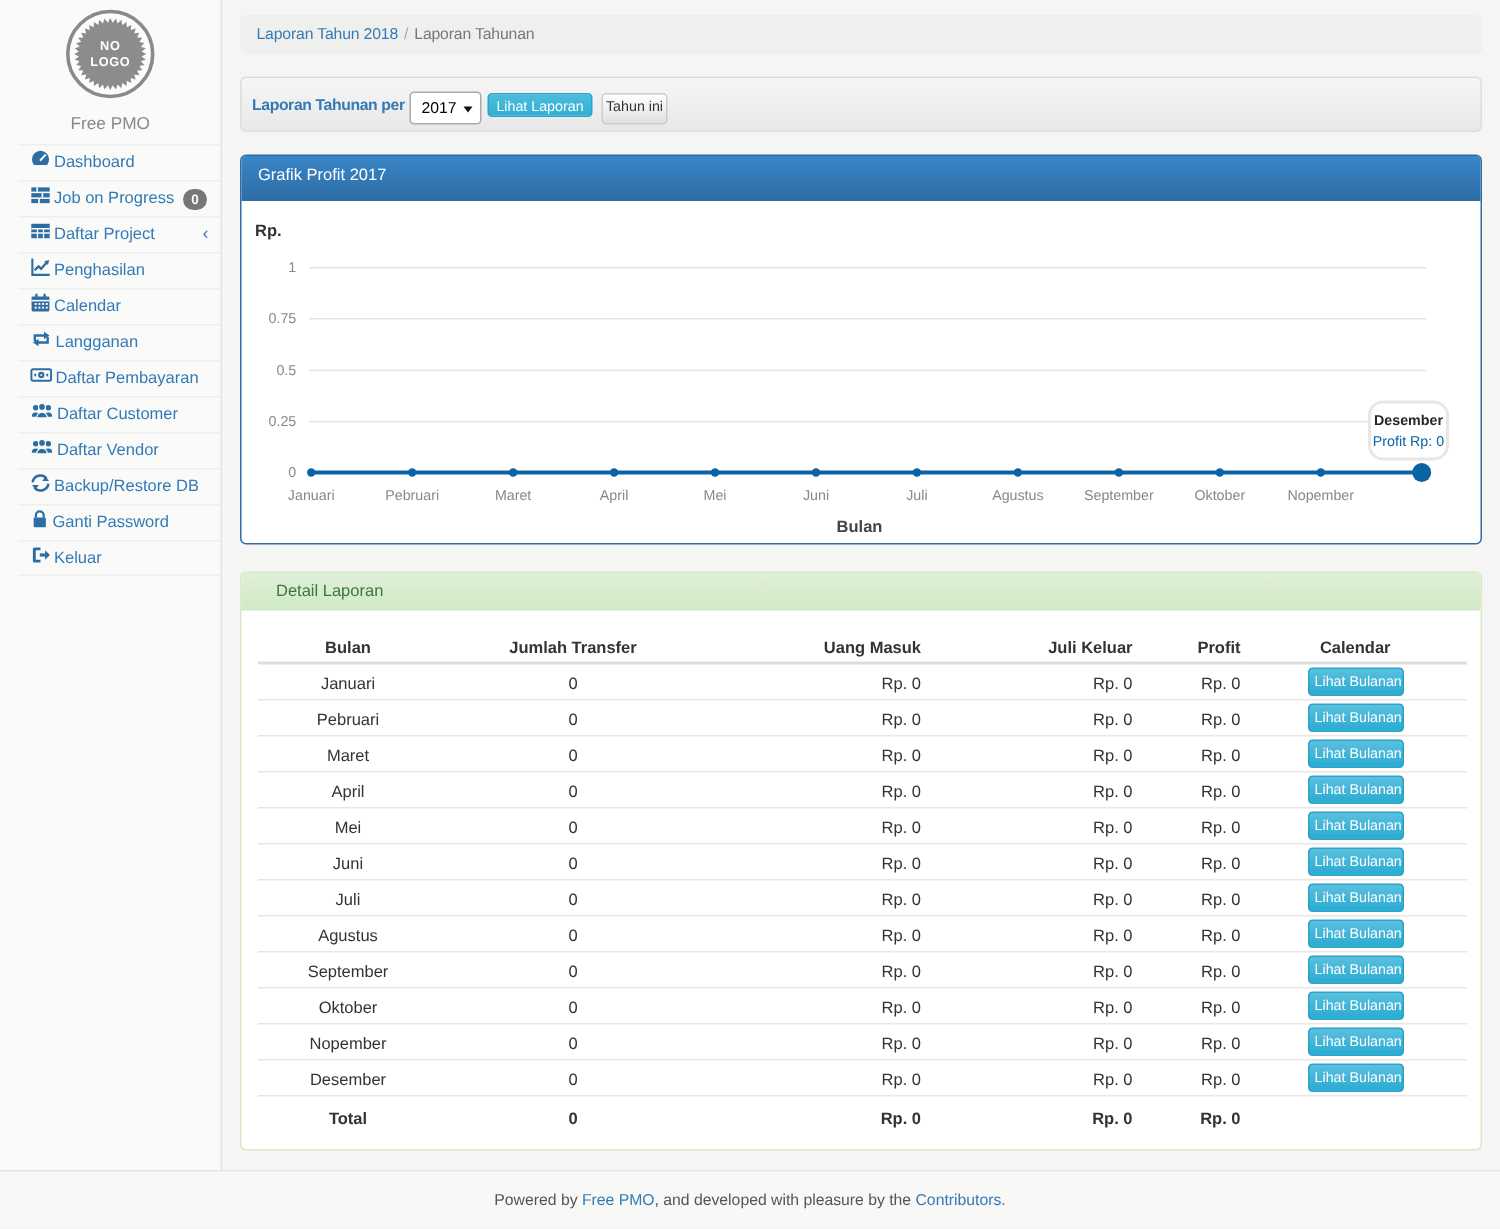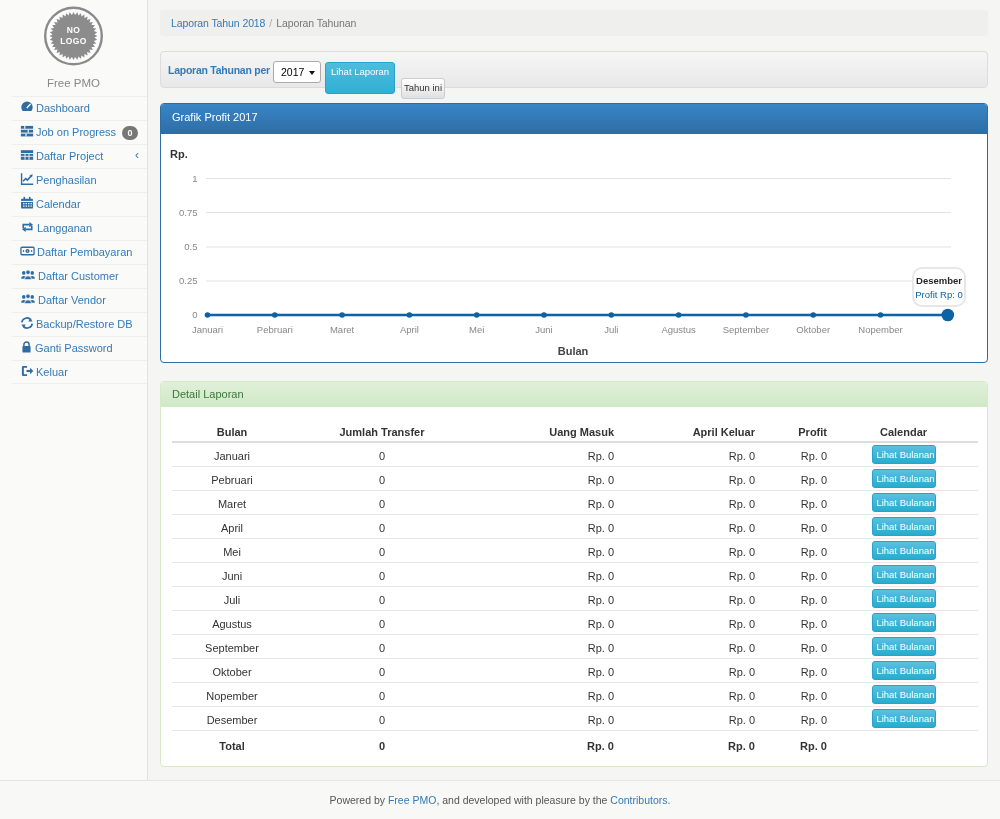--- a/index.html
+++ b/index.html
@@ -22,34 +22,34 @@
 
 
 #content { position:absolute; left:148px; top:0; width:852px; height:780px; }
 #crumb { position:absolute; left:12px; top:10px; width:828px; height:26px; background:#efefed; border-radius:4px; line-height:26px; padding-left:11px; color:#777; font-size:10.5px; letter-spacing:-0.1px; }
 #crumb .sep { color:#aaa; padding:0 4px; }
 #toolbar { position:absolute; left:12px; top:51px; width:828px; height:37px; background:linear-gradient(#f6f6f6,#e8e8e8); border:1px solid #dcdcdc; border-radius:4px; }
 #toolbar .lbl { position:absolute; left:7px; top:0; line-height:36px; color:#337ab7; font-weight:bold; font-size:10.5px; letter-spacing:-0.25px; }
 .sel { position:absolute; left:112px; top:9px; width:48px; height:22px; font-size:10.5px; border:1px solid #ababab; border-radius:3px; background:#fff; color:#000; line-height:20px; padding-left:7px; }
 .sel:after { content:""; position:absolute; right:5.5px; top:8.5px; border-left:3px solid transparent; border-right:3px solid transparent; border-top:4px solid #111; }
 .btn { display:inline-block; text-align:center; border-radius:3px; font-family:"Liberation Sans", sans-serif; }
-#btn-lihat { position:absolute; left:164px; top:10px; width:70px; height:32px; background:linear-gradient(#4fbcdc,#2fb0d5); border:1px solid #28a4c9; color:#fff; font-size:9.5px; line-height:18px; }
-#btn-tahun { position:absolute; left:240px; top:26px; width:44px; white-space:nowrap; height:21px; background:linear-gradient(#fff,#e0e0e0); border:1px solid #ccc; color:#333; font-size:9.5px; line-height:18px; }
+#btn-lihat { position:absolute; left:164px; top:10px; width:70px; height:16px; background:linear-gradient(#4fbcdc,#2fb0d5); border:1px solid #28a4c9; color:#fff; font-size:9.5px; line-height:18px; }
+#btn-tahun { position:absolute; left:240px; top:10px; width:44px; white-space:nowrap; height:21px; background:linear-gradient(#fff,#e0e0e0); border:1px solid #ccc; color:#333; font-size:9.5px; line-height:18px; }
 
 
 #panel1 { position:absolute; left:12px; top:103px; width:828px; height:260px; background:#fff; border:1px solid #2e6da4; border-radius:4px; }
 #panel1 .hd { height:30px; background:linear-gradient(#3885c7,#2e6da4); border-radius:3px 3px 0 0; color:#fff; font-size:11px; line-height:26px; padding-left:11px; }
 #chartbody { position:relative; width:826px; height:232px; }
 #tip { position:absolute; left:751px; top:133px; width:54px; height:40px; background:rgba(255,255,255,.95); border:2px solid #e7e7e7; border-radius:10px; text-align:center; font-size:9.5px; line-height:13.5px; padding-top:5px; white-space:nowrap; }
 #tip b { color:#262626; }
 #tip .v { color:#0b62a4; }
 
 
 #panel2 { position:absolute; left:12px; top:381px; width:828px; height:386px; background:#fff; border:1px solid #d6e9c6; border-radius:4px; }
-#panel2 .hd { height:25px; background:linear-gradient(#dff0d8,#d0e9c6); border-radius:3px 3px 0 0; color:#3c763d; font-size:11px; line-height:25px; padding-left:11px; }
+#panel2 .hd { height:25px; background:linear-gradient(#dff0d8,#d0e9c6); border-radius:3px 3px 0 0; color:#3c763d; font-size:11px; line-height:25px; padding-left:23px; }
 #panel2 .bd { padding:12px 11px 11px; }
 table { border-collapse:collapse; width:806px; font-size:11px; }
 th { font-weight:bold; padding:4.5px 2px 0; border-bottom:2px solid #ddd; line-height:17px; }
 td { padding:5px 2px 1px; border-bottom:1px solid #e7e7e7; line-height:17px; }
 td.bc { padding:2.5px 0 1.5px; }
 tr.total td { font-weight:bold; border-bottom:none; padding-top:7px; }
 .c { text-align:center; } .r { text-align:right; }
 col.c1{width:120px;} col.c2{width:180px;} col.c3{width:144px;} col.c4{width:141px;} col.c5{width:72px;} col.c6{width:149px;}
 .btn-xs { display:inline-block; width:64px; height:19px; background:linear-gradient(#5bc0de,#2aabd2); border:1px solid #28a4c9; border-radius:3px; color:#fff; font-size:9.5px; line-height:17px; text-align:right; }
 
@@ -238,21 +238,21 @@
               <col class="c3">
               <col class="c4">
               <col class="c5">
               <col class="c6">
             </colgroup>
         <thead>
           <tr>
                 <th class="c">Bulan</th>
                 <th class="c">Jumlah Transfer</th>
                 <th class="r">Uang Masuk</th>
-                <th class="r">April Keluar</th>
+                <th class="r">Juli Keluar</th>
                 <th class="r">Profit</th>
                 <th class="c">Calendar</th>
               </tr>
         </thead>
         <tbody>
           <tr>
                 <td class="c">Januari</td>
                 <td class="c">0</td>
                 <td class="r">Rp. 0</td>
                 <td class="r">Rp. 0</td>

